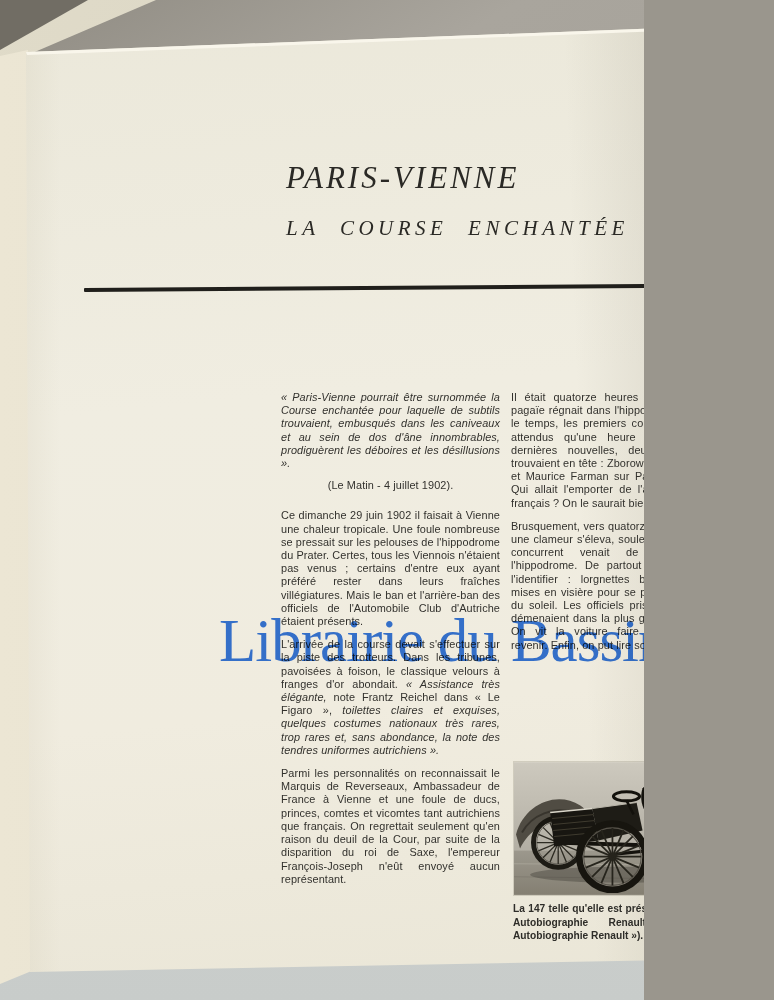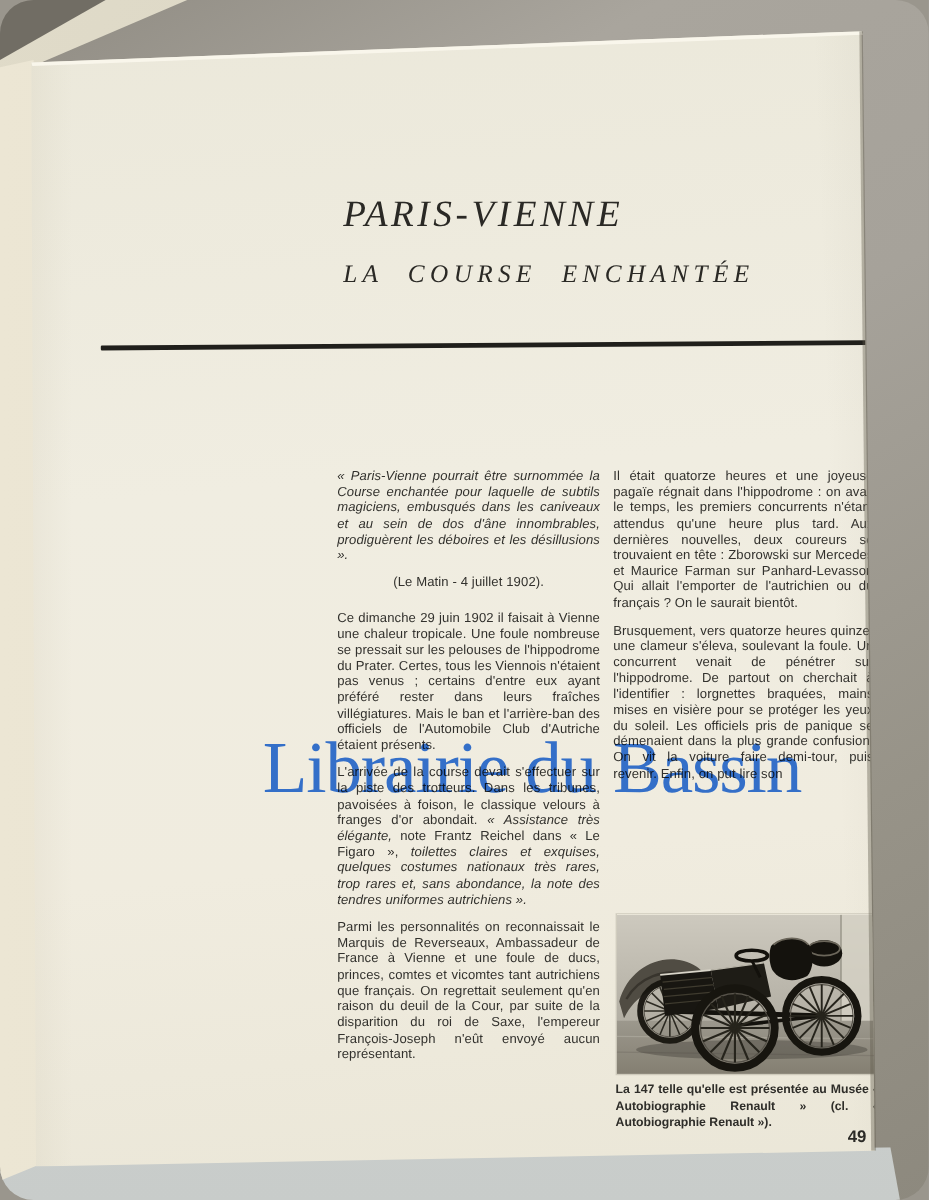--- a/index.html
+++ b/index.html
@@ -1,18 +1,18 @@
 <!DOCTYPE html>
 <html><head>
 <meta charset="utf-8">
 <style>
   html,body{margin:0;padding:0;background:#9a968d;}
-  .scene{position:relative;width:774px;height:1000px;overflow:hidden;
+  .scene{position:relative;width:644px;height:1000px;overflow:hidden;
          background:linear-gradient(150deg,#8f8b82 0%,#a9a59d 22%,#a6a29a 45%,#979388 75%,#8d897e 100%);
-         font-family:"Liberation Sans",sans-serif;border-radius:28px;}
+         font-family:"Liberation Sans",sans-serif;}
   .layer{position:absolute;inset:0;}
   .corner-dark{clip-path:polygon(0 0,96px 0,0 56px);background:#716d64;}
   .wedge{clip-path:polygon(88px 0,156px 0,30px 54px,0 64px,0 50px);background:linear-gradient(120deg,#e0dbc9,#d2cdba);}
   .under-surface{clip-path:polygon(0 976px,30px 967px,742px 956px,750px 1000px,0 1000px);
          background:linear-gradient(180deg,#dadddb,#c8ccca);}
   .cover-strip{clip-path:polygon(0 56px,28px 50px,34px 970px,0 984px);
          background:linear-gradient(90deg,#ece6d4 0%,#e6e0ce 70%,#d6cdb2 100%);}
   .page{clip-path:polygon(26px 52px,718px 26px,729px 959px,30px 972px);
         background:
           linear-gradient(90deg,rgba(170,158,126,.16) 0,rgba(170,158,126,0) 60px),
@@ -58,21 +58,21 @@
   <div class="layer under-surface"></div>
   <div class="layer cover-strip"></div>
 
   <div class="layer page">
 
     <div class="title title1">PARIS-VIENNE</div>
     <div class="title title2">LA COURSE ENCHANTÉE</div>
     <div class="rule"></div>
 
     <div class="col col-left">
-      <p class="quote">« Paris-Vienne pourrait être surnommée la Course enchantée pour laquelle de subtils magiciens, embusqués dans les caniveaux et au sein de dos d'âne innombrables, prodiguèrent les déboires et les désillusions ».</p>
+      <p class="quote">« Paris-Vienne pourrait être surnommée la Course enchantée pour laquelle de subtils trouvaient, embusqués dans les caniveaux et au sein de dos d'âne innombrables, prodiguèrent les déboires et les désillusions ».</p>
       <p class="source">(Le Matin - 4 juillet 1902).</p>
       <p>Ce dimanche 29 juin 1902 il faisait à Vienne une chaleur tropicale. Une foule nombreuse se pressait sur les pelouses de l'hippodrome du Prater. Certes, tous les Viennois n'étaient pas venus ; certains d'entre eux ayant préféré rester dans leurs fraîches villégiatures. Mais le ban et l'arrière-ban des officiels de l'Automobile Club d'Autriche étaient présents.</p>
       <p><span>L'arrivée de la course devait s'effectuer sur la piste des trotteurs. Dans les tribunes, pavoisées à foison, le classique velours à franges d'or abondait. </span><em>« Assistance très élégante, </em><span>note Frantz Reichel dans « Le Figaro », </span><em>toilettes claires et exquises, quelques costumes nationaux très rares, trop rares et, sans abondance, la note des tendres uniformes autrichiens ».</em></p>
       <p>Parmi les personnalités on reconnaissait le Marquis de Reverseaux, Ambassadeur de France à Vienne et une foule de ducs, princes, comtes et vicomtes tant autrichiens que français. On regrettait seulement qu'en raison du deuil de la Cour, par suite de la disparition du roi de Saxe, l'empereur François-Joseph n'eût envoyé aucun représentant.</p>
     </div>
 
     <div class="col col-right">
       <p>Il était quatorze heures et une joyeuse pagaïe régnait dans l'hippodrome : on avait le temps, les premiers concurrents n'étant attendus qu'une heure plus tard. Aux dernières nouvelles, deux coureurs se trouvaient en tête : Zborowski sur Mercedes et Maurice Farman sur Panhard-Levassor. Qui allait l'emporter de l'autrichien ou du français ? On le saurait bientôt.</p>
       <p>Brusquement, vers quatorze heures quinze, une clameur s'éleva, soulevant la foule. Un concurrent venait de pénétrer sur l'hippodrome. De partout on cherchait à l'identifier : lorgnettes braquées, mains mises en visière pour se protéger les yeux du soleil. Les officiels pris de panique se démenaient dans la plus grande confusion. On vit la voiture faire demi-tour, puis revenir. Enfin, on put lire son</p>
     </div>

